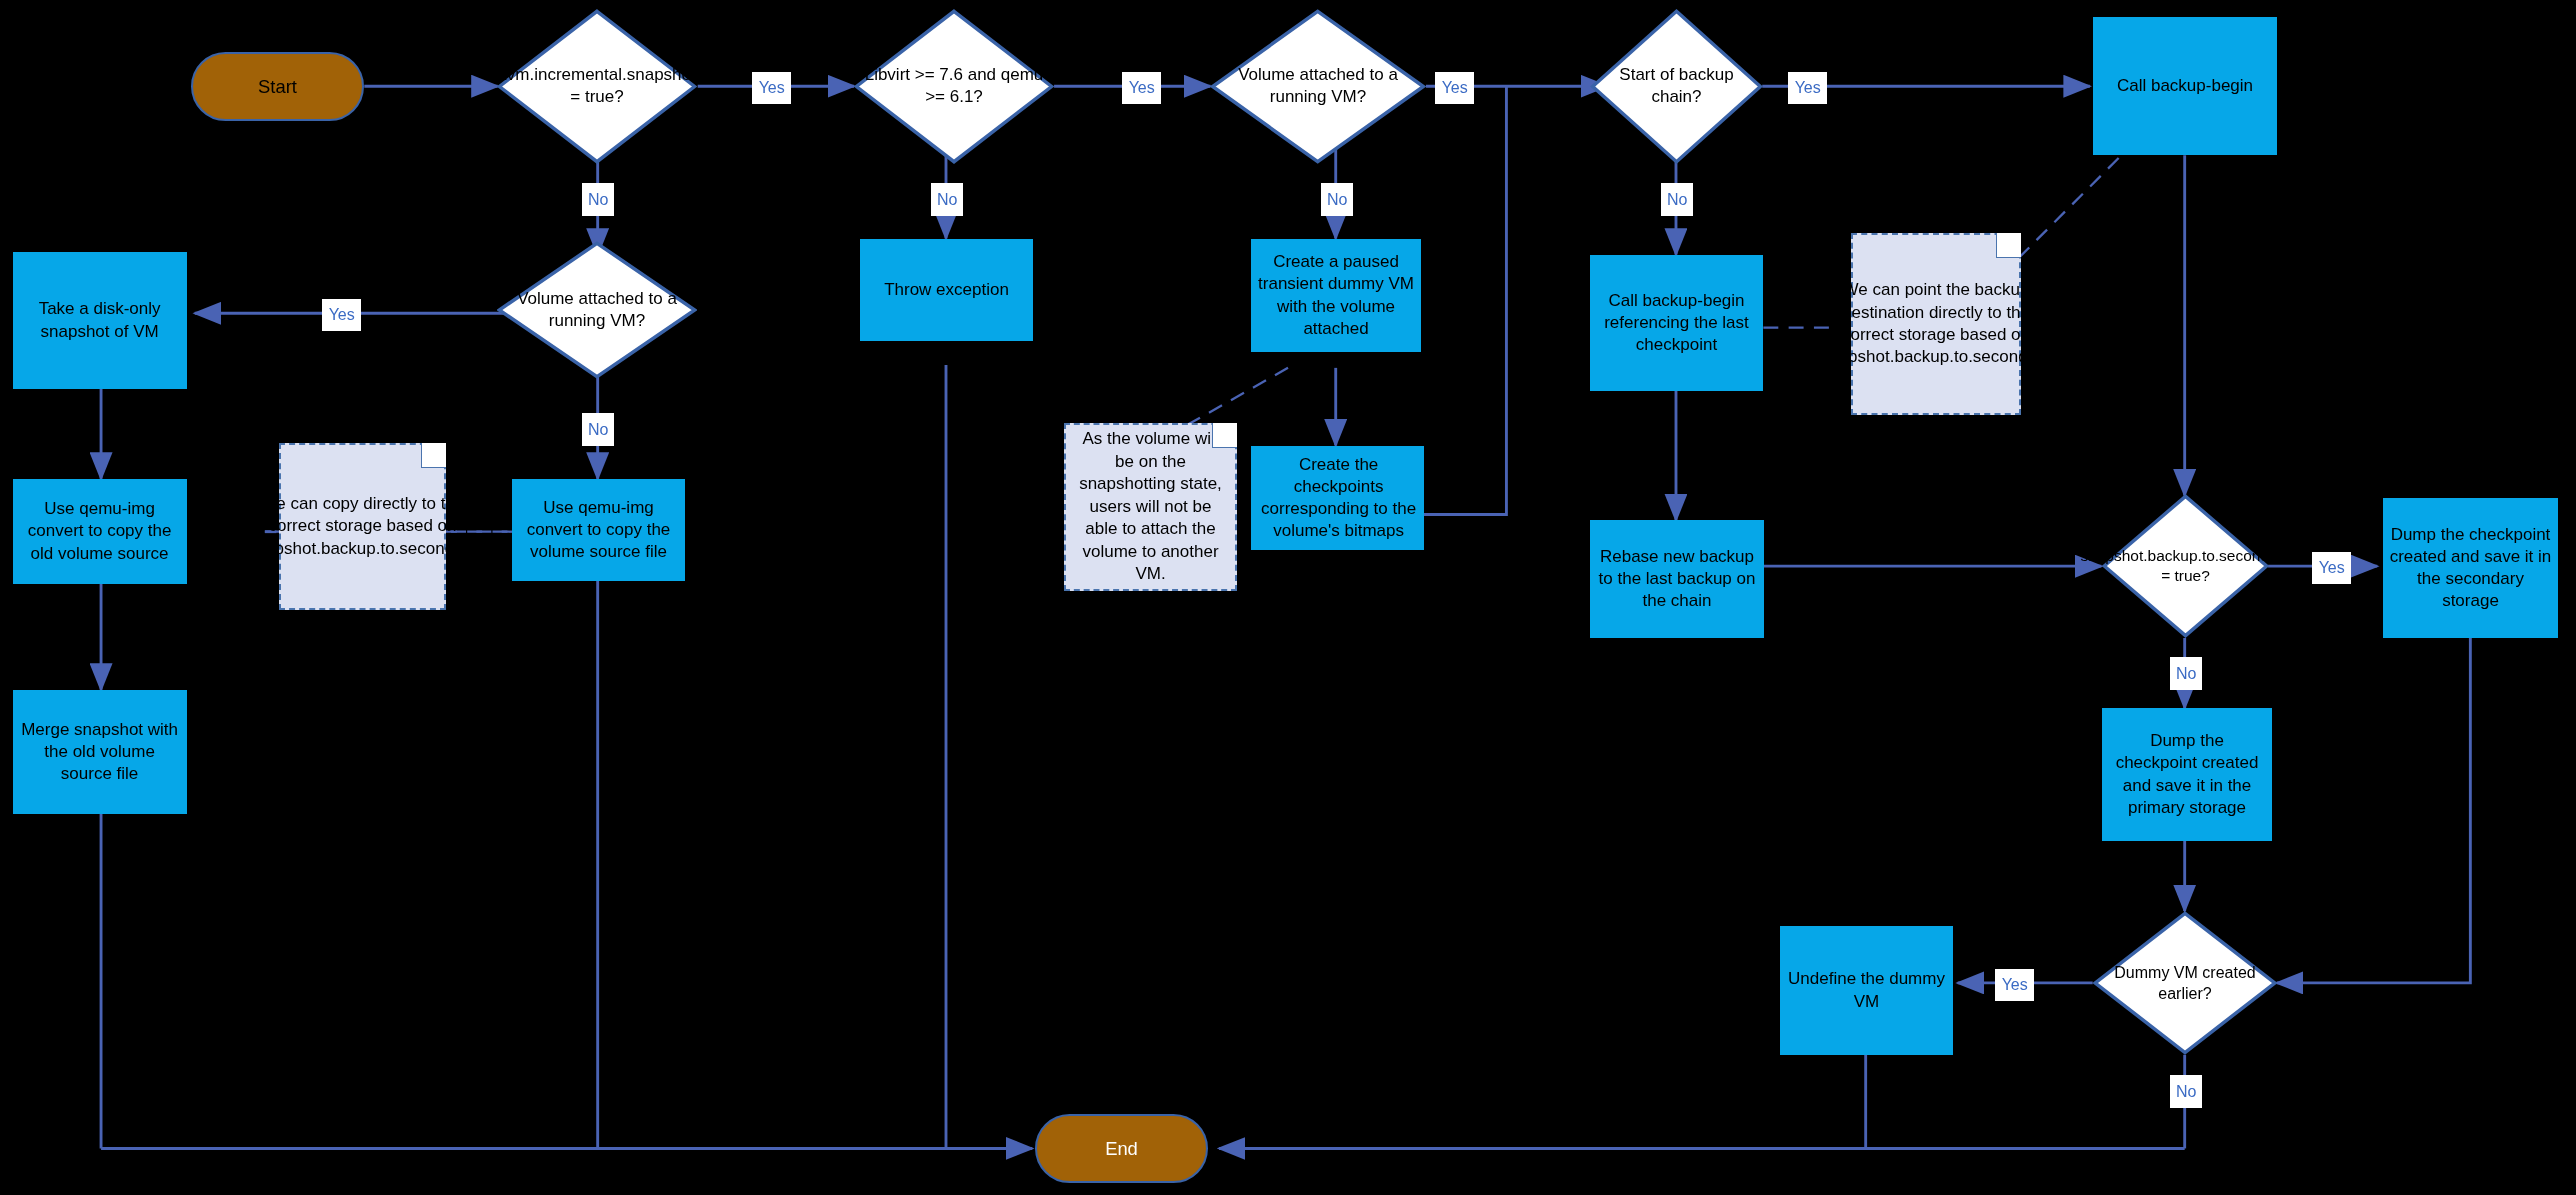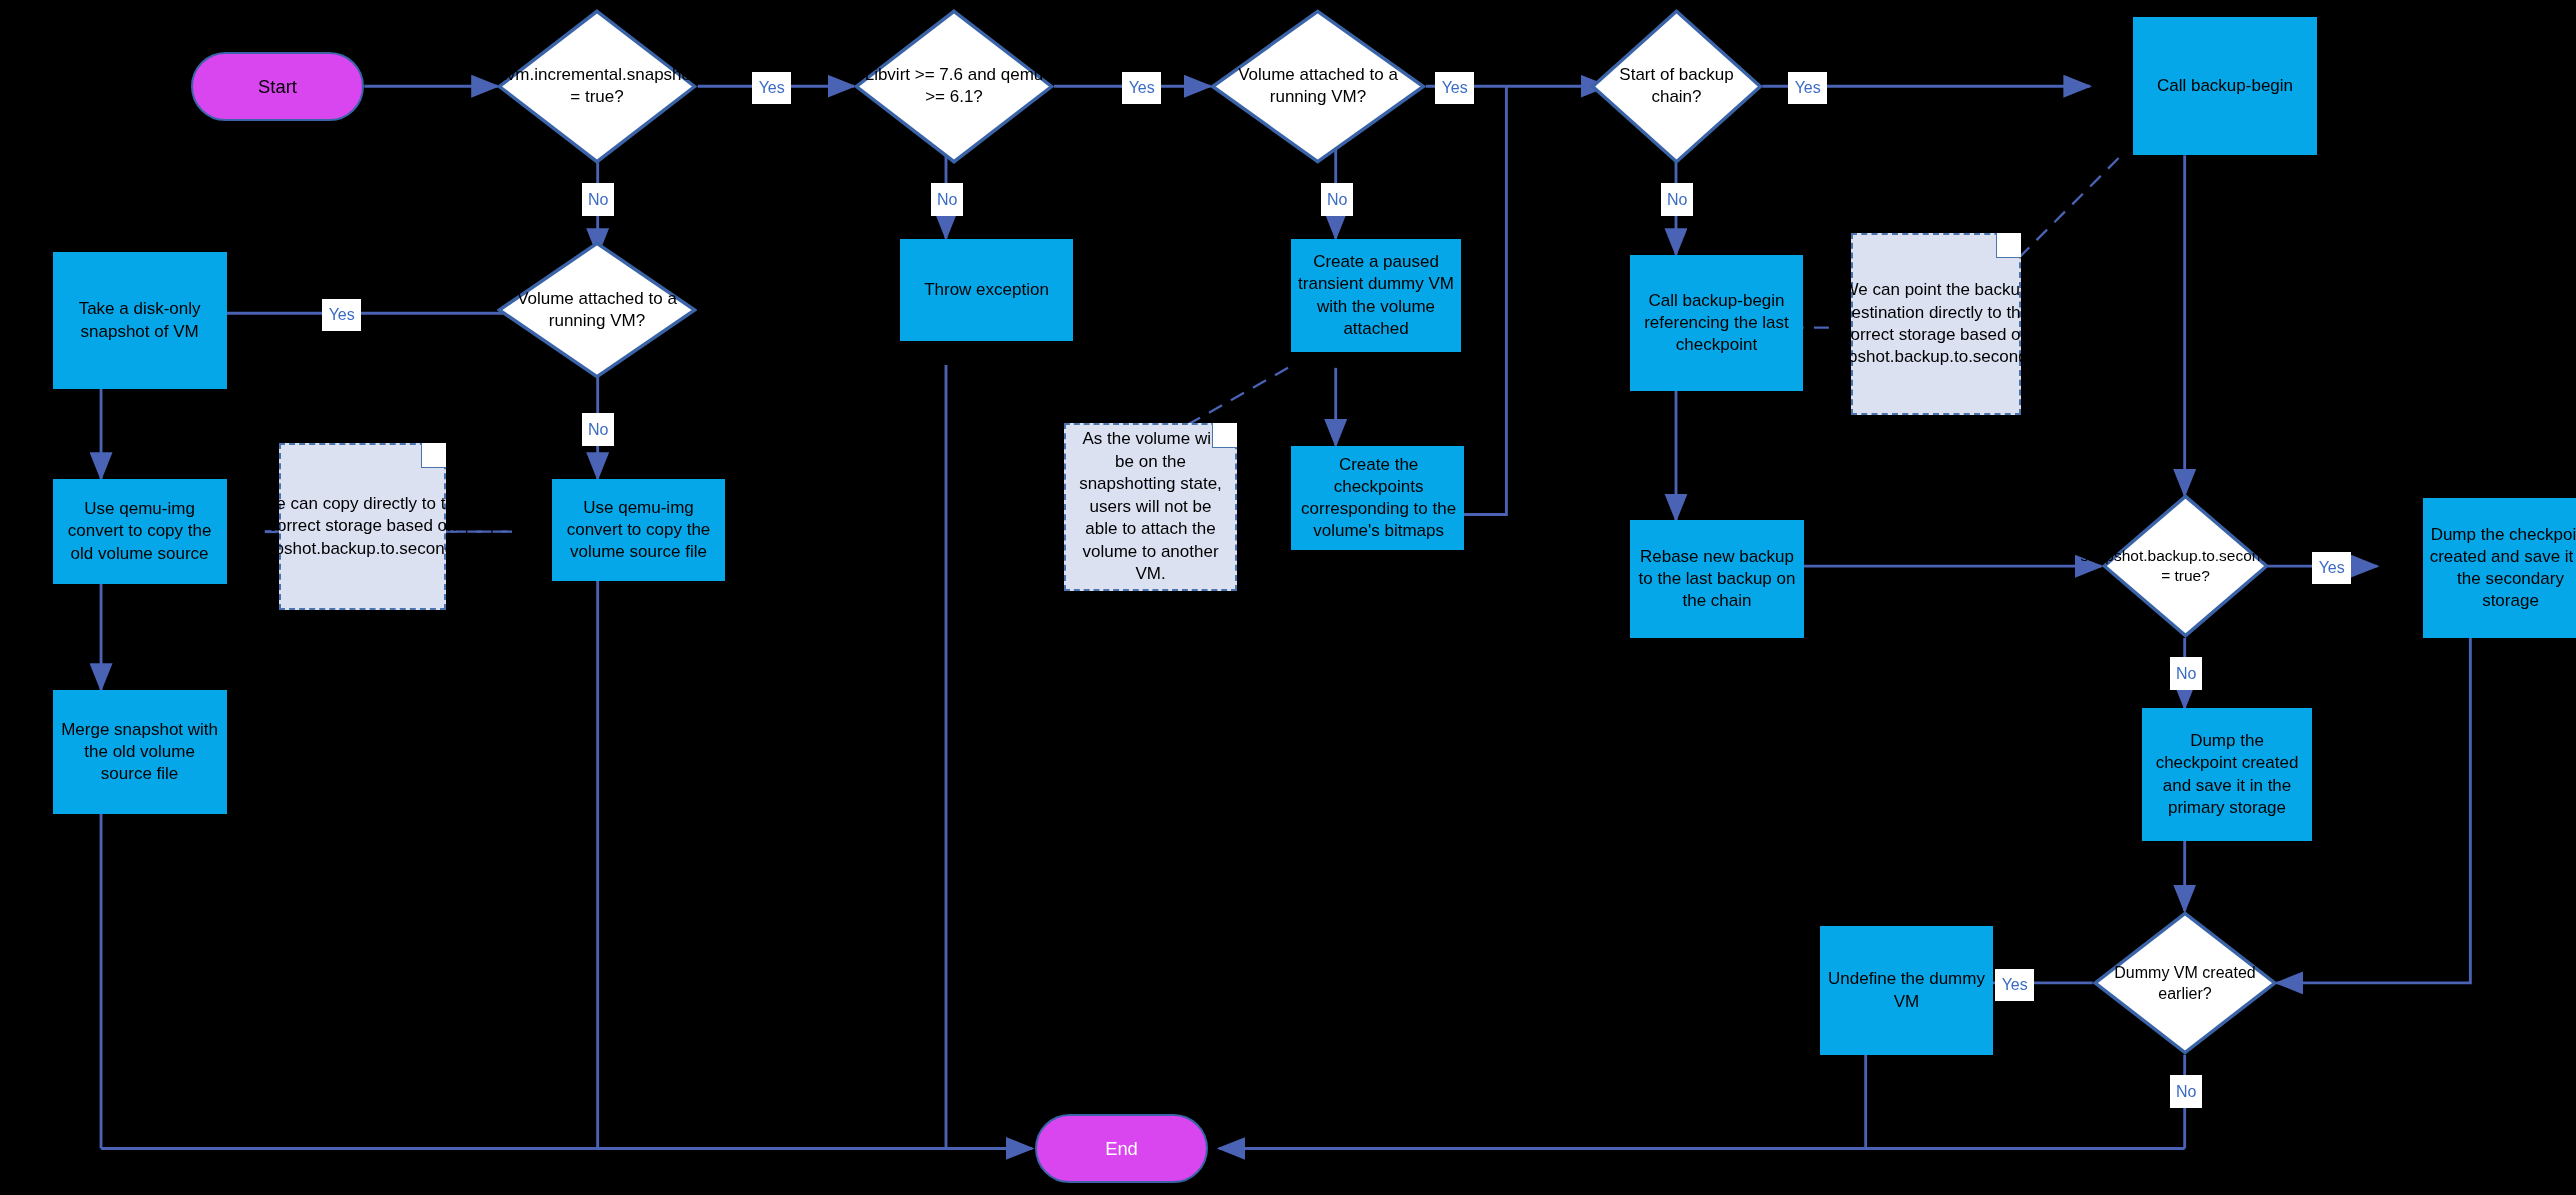--- a/index.html
+++ b/index.html
@@ -1,21 +1,21 @@
 <!DOCTYPE html>
 <html style="font-size:9.2px"><head>
 <meta charset="utf-8">
 <style>
   html,body{margin:0;padding:0;background:#000;}
   body{width:2576px;height:1195px;overflow:hidden;font-family:"Liberation Sans",sans-serif;}
   #stage{position:relative;width:2576px;height:1195px;background:#000;}
   svg.wires{position:absolute;left:0;top:0;width:2576px;height:1195px;}
   .node{position:absolute;box-sizing:border-box;display:flex;align-items:center;justify-content:center;text-align:center;}
-  .proc{background:#06A7E8;color:#000;font-size:17px;line-height:1.30;padding:3.5px 5.8px;margin-left:40px;}
-  .term{border:2.9px solid #3A63A8;border-radius:574px;background:#d946ef;font-size:18.4px;}
+  .proc{background:#06A7E8;color:#000;font-size:17px;line-height:1.30;padding:3.5px 5.8px;}
+  .term{border:2.9px solid #3A63A8;border-radius:574px;background:#a16207;font-size:18.4px;}
   .term.start{color:#000;}
   .term.end{color:#fff;}
   .dec{position:absolute;}
   .dec svg{position:absolute;left:0;top:0;}
   .dec .dtxt{position:absolute;left:0;top:0;width:100%;height:100%;display:flex;align-items:center;justify-content:center;text-align:center;color:#000;font-size:17px;line-height:1.32;padding:0 8px;box-sizing:border-box;}
   .note{background:#DCE1F2;border:2.3px dashed #4A74AE;font-size:17px;line-height:1.32;color:#000;padding:4.6px 5.8px;margin-left:16px;}
   .note .fold{position:absolute;right:-2.3px;top:-2.3px;width:24px;height:24px;background:#fff;
       border-left:1.7px solid #4A74AE;border-bottom:1.7px solid #4A74AE;}
   .elabel{position:absolute;background:#fff;color:#3B6BC4;font-size:16px;line-height:1;
       padding:1.7px 1.2px;display:flex;align-items:center;justify-content:center;}

